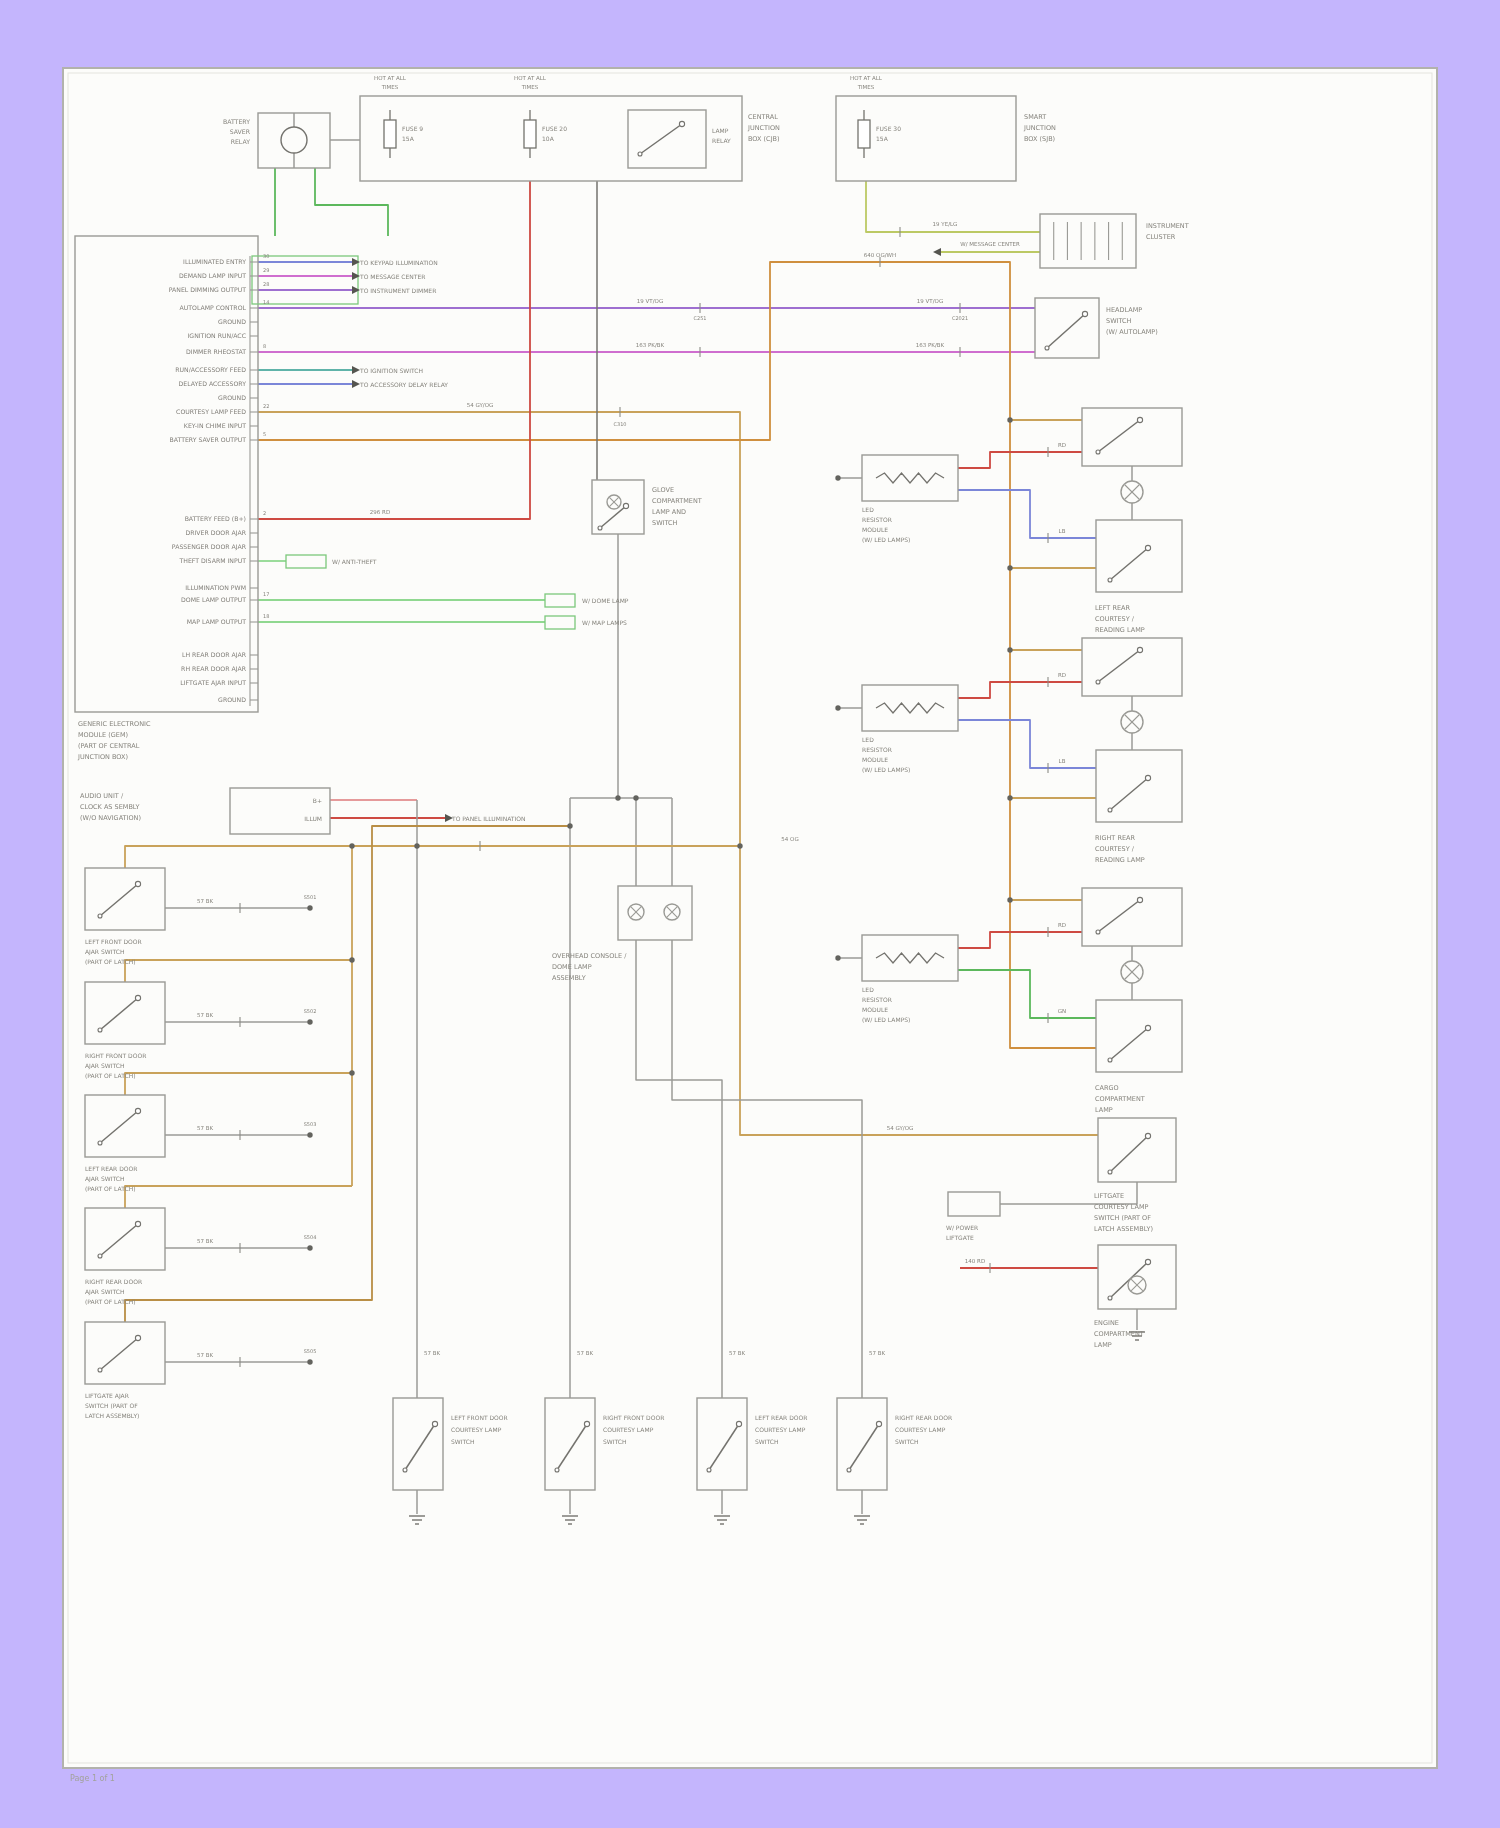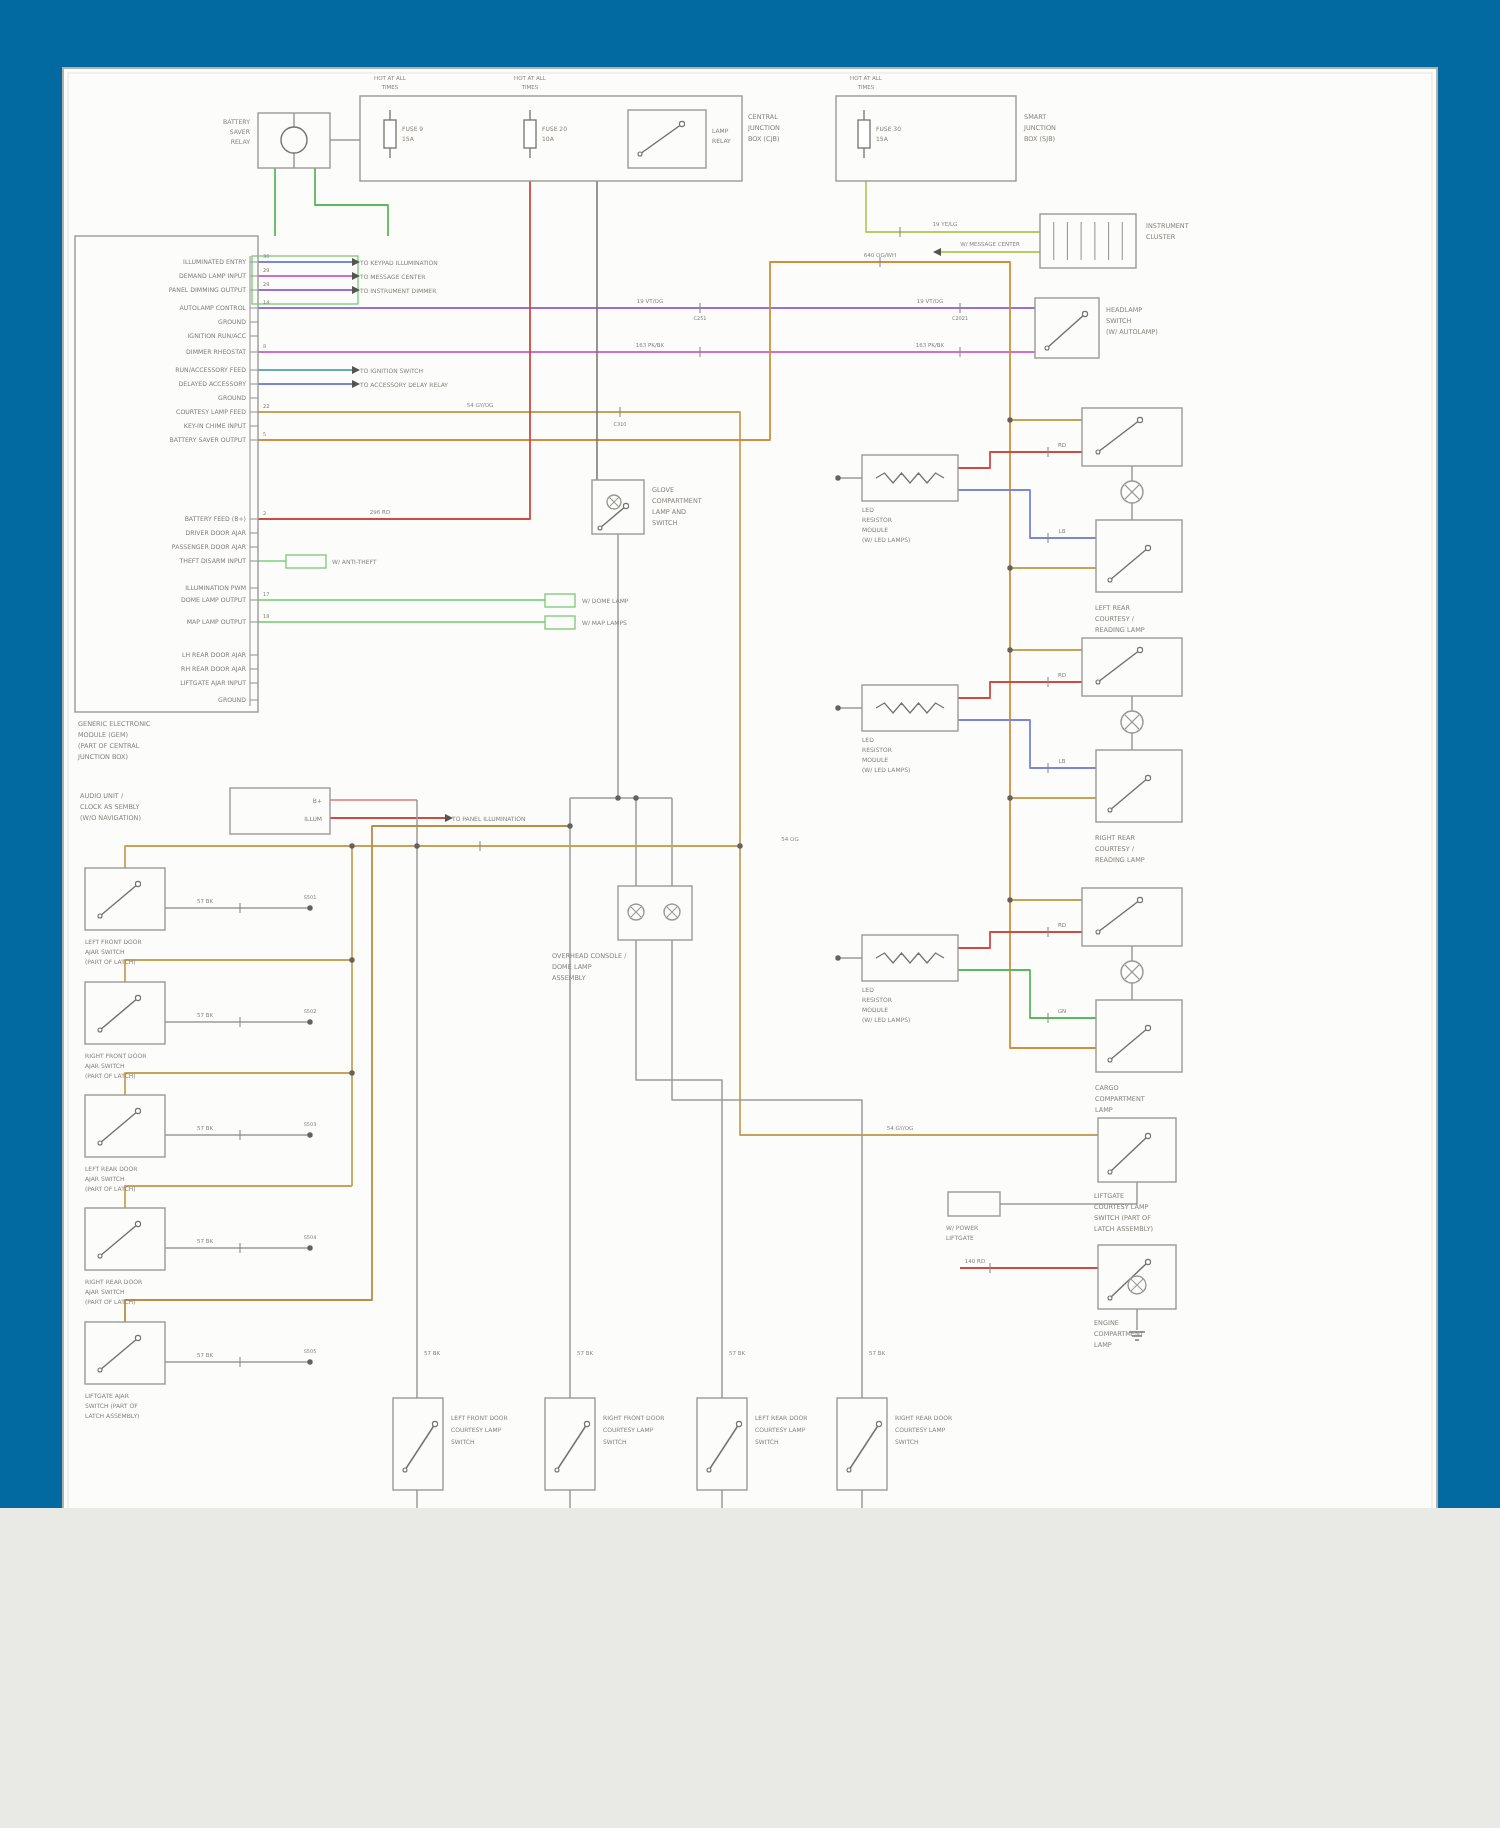--- a/index.html
+++ b/index.html
@@ -1,16 +1,16 @@
 <!DOCTYPE html>
 <html><head>
 <meta charset="utf-8">
 <style>
   html,body{margin:0;padding:0;background:#e9e9e6;}
-  .stage{position:relative;width:1500px;height:1508px;background:#0369a1;overflow:hidden;}
+  .stage{position:relative;width:1500px;height:1828px;background:#c4b5fd;overflow:hidden;}
   svg{position:absolute;left:0;top:0;}
   text{font-family:"DejaVu Sans", "Liberation Sans", sans-serif;}
 </style>
 </head>
 <body>
 
 <div class="stage">
   <svg width="1500" height="1828" viewBox="0 0 1500 1828">
       <rect x="63" y="68" width="1374" height="1700" fill="#fcfcfa" stroke="#b2b2ac" stroke-width="2"></rect>
       <rect x="68" y="73" width="1364" height="1690" fill="none" stroke="#e3e3de" stroke-width="1"></rect>

